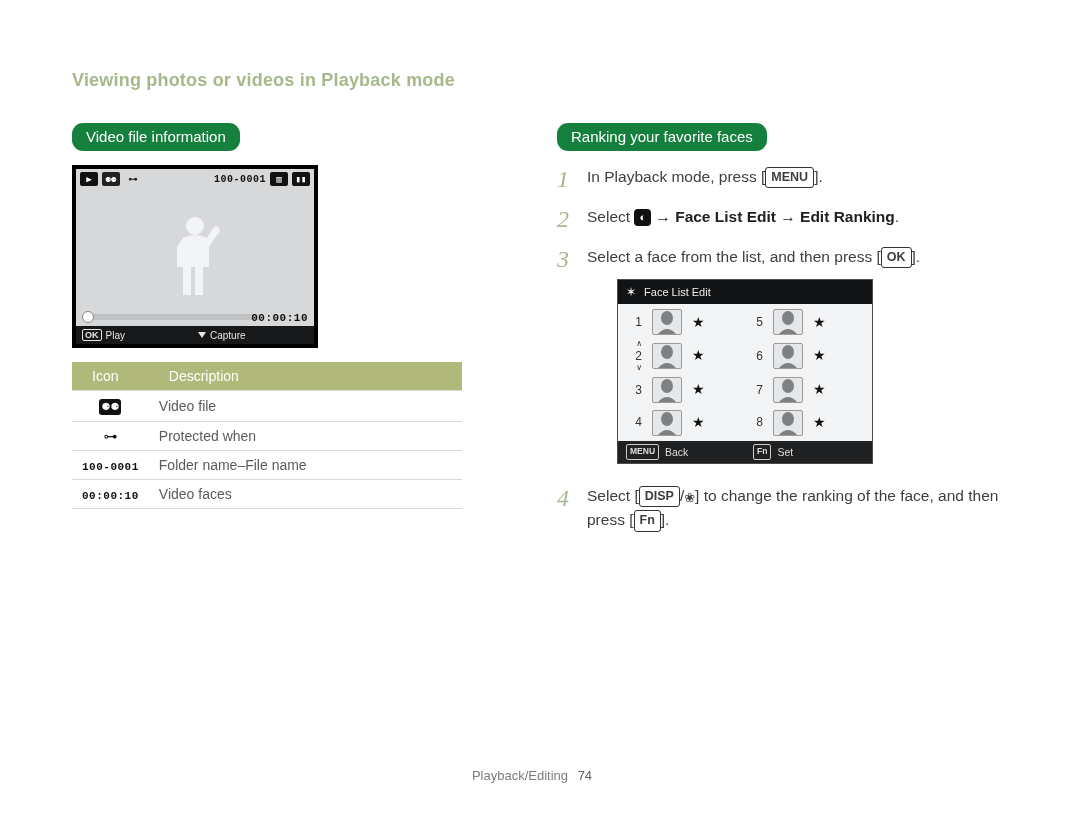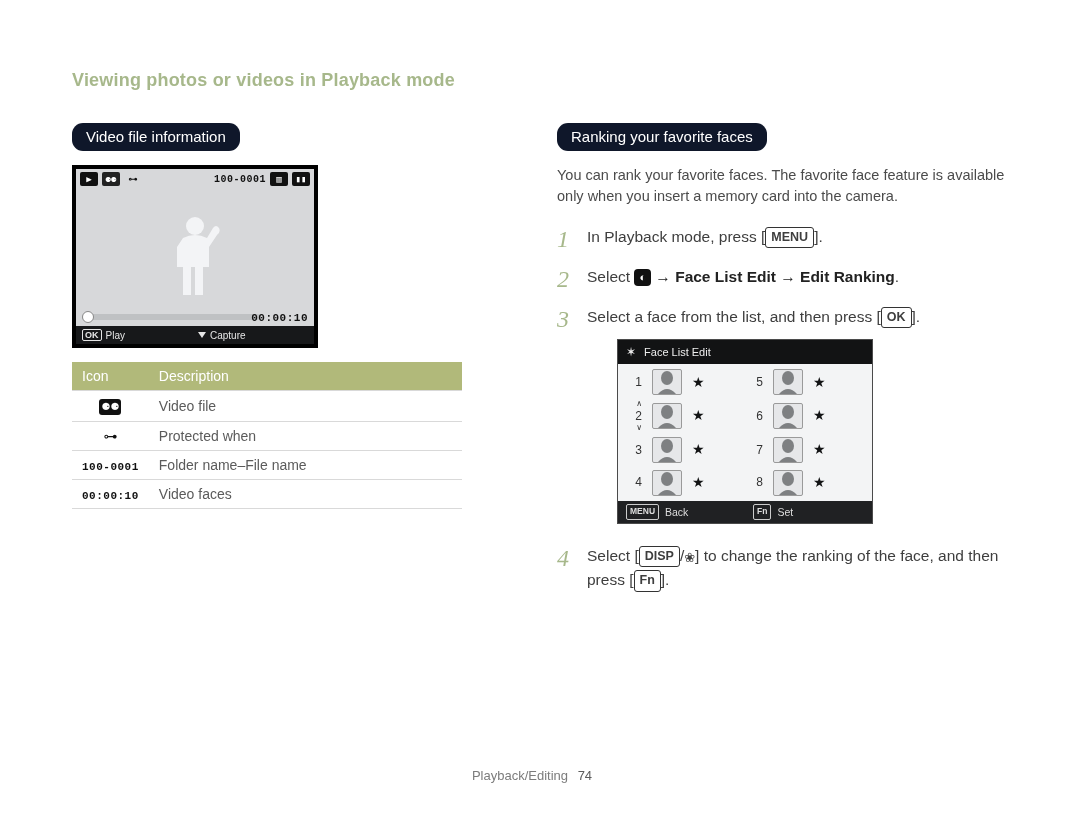--- a/index.html
+++ b/index.html
@@ -3,21 +3,21 @@
 <meta charset="utf-8">
 <style>
   * { box-sizing: border-box; margin: 0; padding: 0; }
   html, body { width: 1080px; height: 815px; background: #fff; font-family: Arial, Helvetica, sans-serif; color: #4a4a4a; }
   .page { width: 1080px; height: 815px; padding: 70px 60px 30px 72px; position: relative; }
   .breadcrumb { font-size: 18px; color: #a7b88b; font-weight: 700; margin-bottom: 32px; letter-spacing: 0.2px; }
   .columns { display: flex; gap: 95px; }
   .col-left { width: 390px; }
   .col-right { width: 480px; }
   .pill {
-    display: inline-block; background: #0f172a; color: #fff; font-size: 15px;
+    display: inline-block; background: #15803d; color: #fff; font-size: 15px;
     padding: 5px 14px 6px; border-radius: 11px; font-weight: 500; margin-bottom: 14px;
   }
 
   
   .lcd { width: 246px; height: 183px; background: #000; border: 2px solid #000; position: relative; margin-bottom: 14px; }
   .lcd-body { position: absolute; inset: 2px; background: #d7d8da; }
   .lcd-top {
     position: absolute; top: 0; left: 0; right: 0; height: 20px;
     display: flex; align-items: center; padding: 0 4px; font-family: "Courier New", monospace;
     font-size: 10px; font-weight: bold; color: #111; justify-content: space-between;
@@ -47,21 +47,21 @@
     position:absolute; left:0; right:0; bottom:0; height:18px; background:#17181a; color:#e6e6e6;
     display:flex; align-items:center; font-size:10px; padding:0 6px; gap:6px;
   }
   .lcd-bottom .half { flex:1; display:flex; align-items:center; gap:4px; }
   .kbd { font-weight:bold; font-size:9px; border:1px solid #e6e6e6; padding:0 2px; border-radius:2px; }
   .tri-down { width:0;height:0;border-left:4px solid transparent;border-right:4px solid transparent;border-top:6px solid #e6e6e6; display:inline-block; }
 
   
   table.meta { border-collapse: collapse; width: 390px; font-size: 14px; }
   table.meta thead th {
-    background:#b1b97a; color:#fff; text-align:left; padding:6px 10px; font-weight:400;
+    background:#b1b97a; color:#fff; text-align:left; padding:6px 20px; font-weight:400;
     border-bottom:1px solid #d9d9d9;
   }
   table.meta thead th:first-child { width:72px; }
   table.meta td { padding:6px 10px; border-bottom:1px solid #d9d9d9; color:#5b5b5b; vertical-align:middle; }
   table.meta td:first-child { text-align:center; }
   .glyph { display:inline-flex; align-items:center; justify-content:center; width:22px; height:16px; background:#111; color:#fff; border-radius:3px; font-size:10px; }
   .glyph.key { background:transparent; color:#111; font-size:14px; }
   .mono { font-family:"Courier New",monospace; font-weight:bold; font-size:11px; color:#111; letter-spacing:0.5px;text-align:center; }
 
   
@@ -180,21 +180,20 @@
           <tr>
             <td><span class="mono">00:00:10</span></td>
             <td>Video faces</td>
           </tr>
         </tbody>
       </table>
     </div>
 
     <div class="col-right">
       <div class="pill">Ranking your favorite faces</div>
-      <p class="intro">You can rank your favorite faces. The favorite face feature is available only when you insert a memory card into the camera.</p>
 
       <ol class="steps">
         <li>
           <span>In Playback mode, press [</span><span class="btn-outline">MENU</span><span>].</span>
         </li>
         <li>
           <span>Select </span><span class="btn-solid">◐</span><span class="bold"> → Face List Edit → Edit Ranking</span><span>.</span>
         </li>
         <li>
           <span>Select a face from the list, and then press [</span><span class="btn-outline">OK</span><span>].</span>

